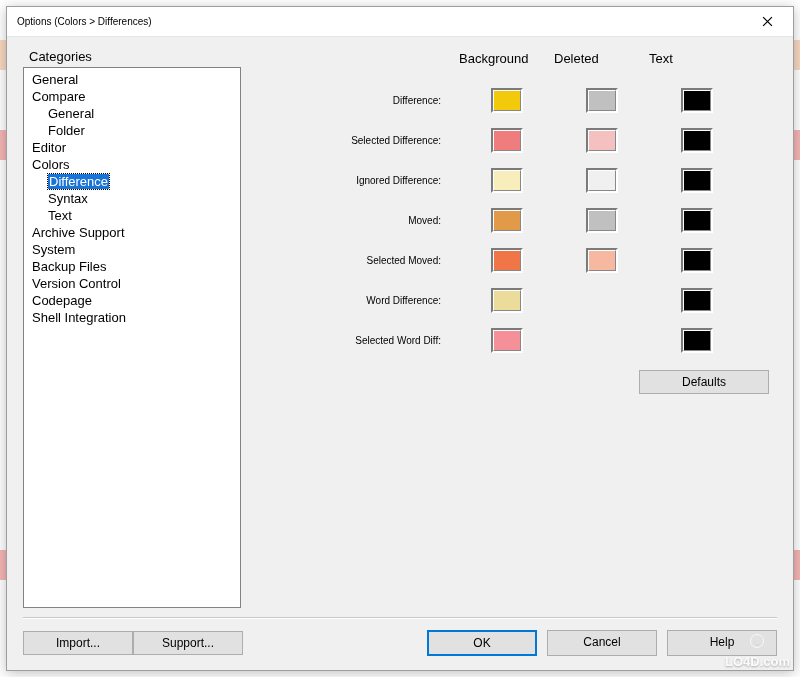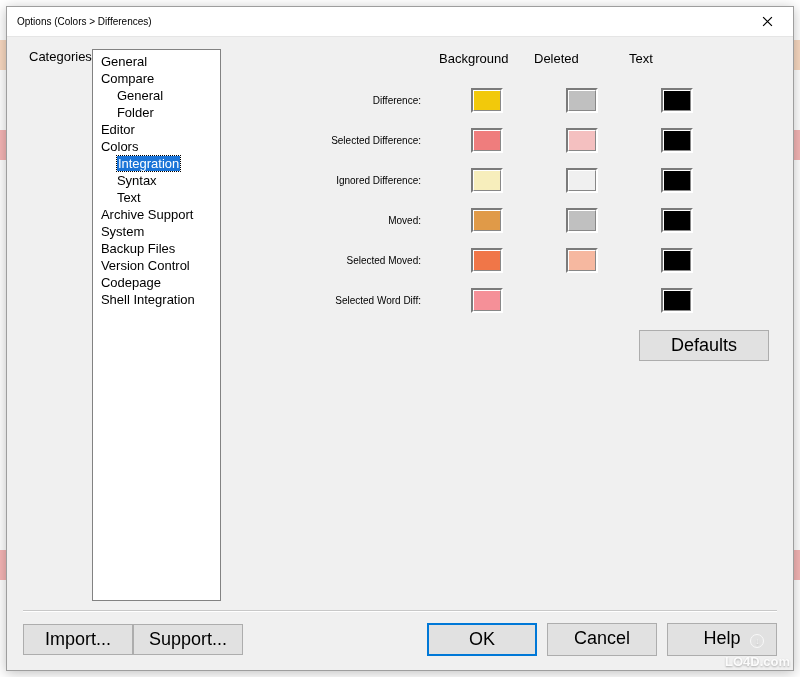--- a/index.html
+++ b/index.html
@@ -15,41 +15,41 @@
 
 .titlebar { height: 30px; background: #fff; border-bottom: 1px solid #e5e5e5; display: flex; align-items: center; padding: 0 10px; }
 .titlebar .title { flex: 1; font-size: 10px; color: #000; }
 .titlebar .close { width: 32px; height: 24px; display: flex; align-items: center; justify-content: center; cursor: default; }
 .titlebar .close svg { width: 11px; height: 11px; }
 
 .dialog-body { flex: 1; background: #f0f0f0; padding: 12px 16px 14px 16px; display: flex; flex-direction: column; }
 
 .main-row { flex: 1; display: flex; gap: 18px; }
 
-.categories-col { width: 198px; display: flex; flex-direction: row; }
+.categories-col { width: 218px; display: flex; flex-direction: column; }
 .cat-label { font-size: 13px; color: #000; margin: 0 0 3px 6px; }
 .cat-box { flex: 1; background: #fff; border: 1px solid #828282; padding: 3px 2px; }
 .cat-item { font-size: 13px; color: #000; padding: 1px 6px; white-space: nowrap; cursor: default; }
 .cat-item.ind1 { padding-left: 22px; }
 .cat-item.sel span { background: #1a74d8; color: #fff; outline: 1px dotted #000; outline-offset: 0px; padding: 0 1px; }
 
 .settings-col { flex: 1; padding-top: 2px; }
 .col-headers { display: flex; margin-bottom: 14px; }
 .col-headers .lbl-col { width: 200px; }
 .col-headers .h { width: 95px; text-align: left; font-size: 13px; }
 
 .color-row { display: flex; align-items: center; height: 40px; }
 .color-row .lbl { width: 200px; text-align: right; padding-right: 18px; font-size: 10px; }
 .color-row .sw-cell { width: 95px; display: flex; justify-content: center; }
 
 .swatch { width: 32px; height: 25px; border: 2px solid; border-top-color: #7b7b7b; border-left-color: #7b7b7b; border-right-color: #fff; border-bottom-color: #fff; position: relative; cursor: default; }
 .swatch .fill { position: absolute; left: 0; top: 0; right: 0; bottom: 0; border: 1px solid; border-top-color: #fff; border-left-color: #fff; border-right-color: #888; border-bottom-color: #888; }
 
 .defaults-row { display: flex; justify-content: flex-end; margin-top: 10px; padding-right: 8px; }
-.btn { background: #e1e1e1; border: 1px solid #adadad; padding: 4px 13px; width: 110px; text-align: center; font-size: 18px; cursor: default; }
+.btn { background: #e1e1e1; border: 1px solid #adadad; padding: 4px 13px; width: 110px; text-align: center; font-size: 12px; cursor: default; }
 .btn.default { border: 2px solid #0078d7; background: #e1e1e1; }
 
 .hr { border: none; border-top: 1px solid #c8c8c8; border-bottom: 1px solid #fff; margin: 9px 0 11px 0; }
 
 .footer { display: flex; align-items: center; }
 .footer-left { display: flex; gap: 0; }
 .footer-right { margin-left: auto; display: flex; gap: 10px; }
 
 .watermark { position: absolute; right: 10px; bottom: 8px; display: flex; align-items: center; gap: 6px; color: #fff; opacity: 0.75; font-weight: 600; font-size: 14px; text-shadow: 0 1px 2px rgba(0,0,0,0.4); flex-direction: column; }
 .watermark .cir { width: 14px; height: 14px; border: 1.5px solid #fff; border-radius: 50%; display: flex; align-items: center; justify-content: center; font-size: 9px; line-height: 1; }
@@ -78,21 +78,21 @@
     <div class="main-row">
       <div class="categories-col">
         <div class="cat-label">Categories</div>
         <div class="cat-box" id="cat-box">
             <div class="cat-item"><span>General</span></div>
             <div class="cat-item"><span>Compare</span></div>
             <div class="cat-item ind1"><span>General</span></div>
             <div class="cat-item ind1"><span>Folder</span></div>
             <div class="cat-item"><span>Editor</span></div>
             <div class="cat-item"><span>Colors</span></div>
-            <div class="cat-item ind1 sel"><span>Integration</span></div>
+            <div class="cat-item ind1 sel"><span>Difference</span></div>
             <div class="cat-item ind1"><span>Syntax</span></div>
             <div class="cat-item ind1"><span>Text</span></div>
             <div class="cat-item"><span>Archive Support</span></div>
             <div class="cat-item"><span>System</span></div>
             <div class="cat-item"><span>Backup Files</span></div>
             <div class="cat-item"><span>Version Control</span></div>
             <div class="cat-item"><span>Codepage</span></div>
             <div class="cat-item"><span>Shell Integration</span></div>
           </div>
       </div>
@@ -189,20 +189,34 @@
                   <div class="fill" style="background: rgb(246, 184, 160);"></div>
                 </div>
               </div>
               <div class="sw-cell">
                 <div class="swatch">
                   <div class="fill" style="background: rgb(0, 0, 0);"></div>
                 </div>
               </div>
             </div>
             <div class="color-row">
+              <div class="lbl">Word Difference:</div>
+              <div class="sw-cell">
+                <div class="swatch">
+                  <div class="fill" style="background: rgb(236, 220, 156);"></div>
+                </div>
+              </div>
+              <div class="sw-cell"></div>
+              <div class="sw-cell">
+                <div class="swatch">
+                  <div class="fill" style="background: rgb(0, 0, 0);"></div>
+                </div>
+              </div>
+            </div>
+            <div class="color-row">
               <div class="lbl">Selected Word Diff:</div>
               <div class="sw-cell">
                 <div class="swatch">
                   <div class="fill" style="background: rgb(245, 144, 152);"></div>
                 </div>
               </div>
               <div class="sw-cell"></div>
               <div class="sw-cell">
                 <div class="swatch">
                   <div class="fill" style="background: rgb(0, 0, 0);"></div>

